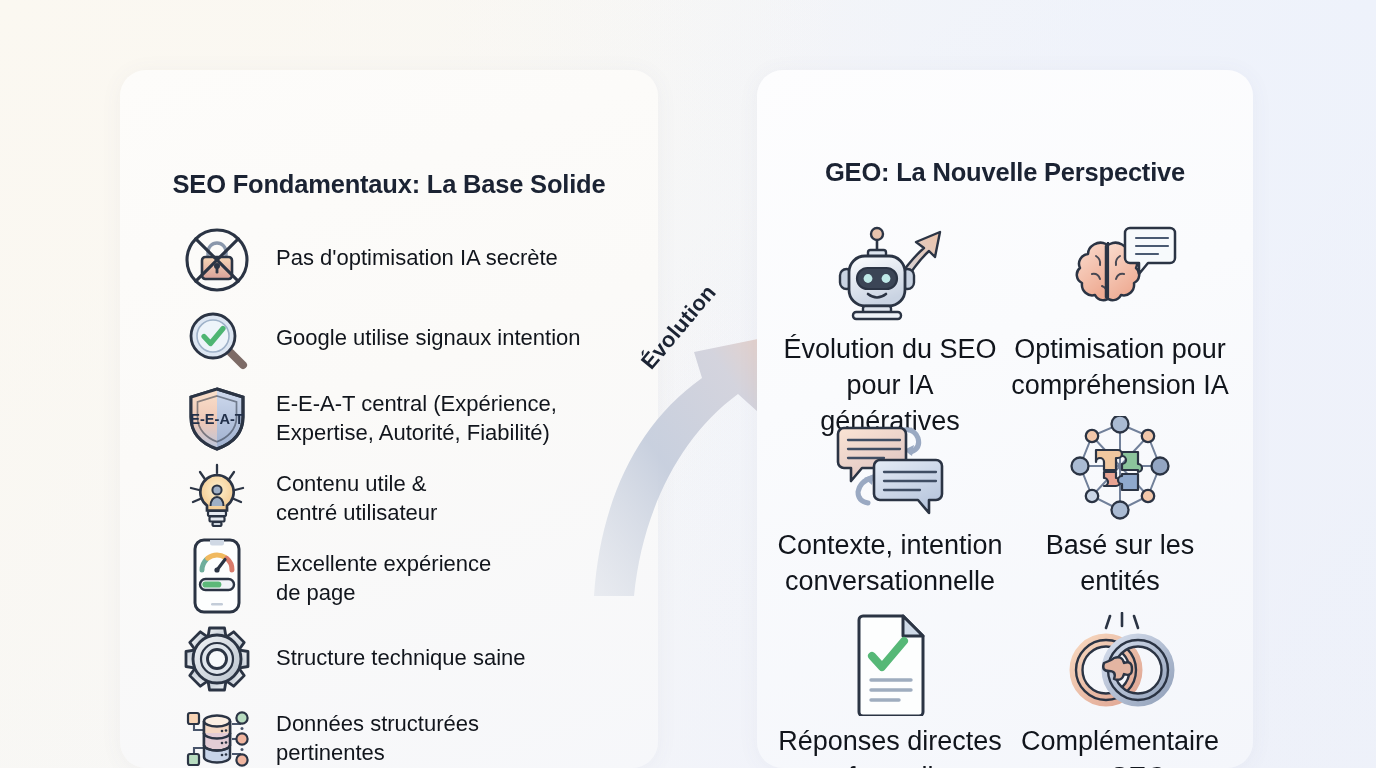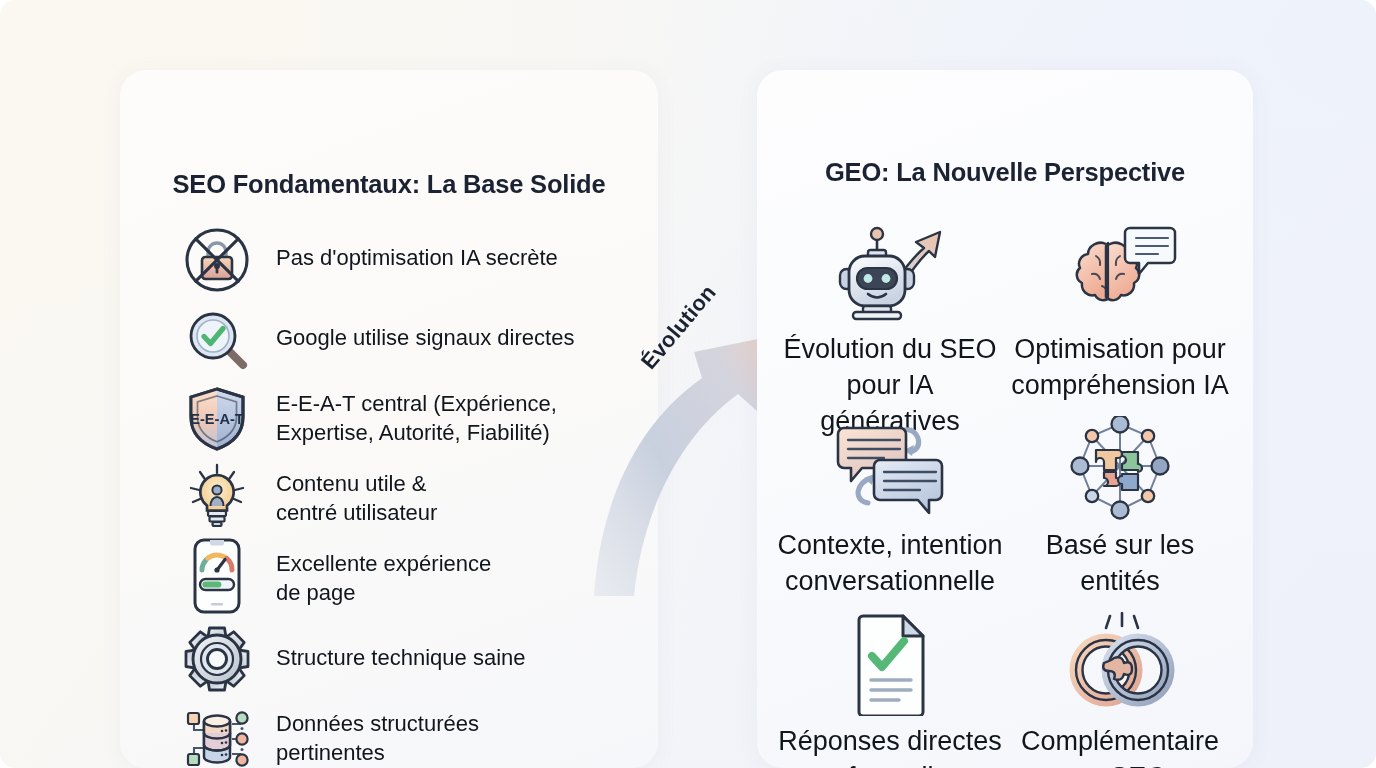--- a/index.html
+++ b/index.html
@@ -17,21 +17,20 @@
   #canvas {
     position: relative;
     width: 1376px;
     height: 768px;
     background:
       radial-gradient(circle at 0% 0%, #fbf8f1 0%, rgba(251,248,241,0) 55%),
       radial-gradient(circle at 100% 0%, #eef2fb 0%, rgba(238,242,251,0) 60%),
       radial-gradient(circle at 100% 100%, #eef1f9 0%, rgba(238,241,249,0) 55%),
       linear-gradient(125deg, #faf8f2 0%, #f7f7f6 38%, #f2f4fa 70%, #eceff8 100%);
     overflow: hidden;
-    border-radius: 15px;
   }
 
   
   .panel {
     position: absolute;
     border-radius: 26px;
     box-shadow: 0 2px 22px rgba(90,100,130,0.055);
   }
   #panel-left {
     left: 120px;
@@ -176,21 +175,21 @@
 
       <div class="seo-row">
         <div class="seo-icon">
           <svg width="70" height="70" viewBox="0 0 70 70">
             <line x1="49" y1="48" x2="61" y2="60" stroke="#7d6b66" stroke-width="8" stroke-linecap="round"></line>
             <circle cx="31" cy="31" r="22" fill="#dde6f2" stroke="#2b3444" stroke-width="2.8"></circle>
             <circle cx="31" cy="31" r="16" fill="#eef4fa" stroke="#9fb2c9" stroke-width="1.6"></circle>
             <path d="M22 31.5 l6.5 7 L41 23.5" fill="none" stroke="#4eb573" stroke-width="5.2" stroke-linecap="round" stroke-linejoin="round"></path>
           </svg>
         </div>
-        <div class="seo-label">Google utilise signaux directes</div>
+        <div class="seo-label">Google utilise signaux intention</div>
       </div>
 
       <div class="seo-row">
         <div class="seo-icon">
           <svg width="72" height="72" viewBox="0 0 72 72">
             <defs>
               <linearGradient id="shieldL" x1="0" y1="0" x2="0" y2="1">
                 <stop offset="0%" stop-color="#fae0cb"></stop>
                 <stop offset="55%" stop-color="#eec7b6"></stop>
                 <stop offset="100%" stop-color="#b9c6de"></stop>

